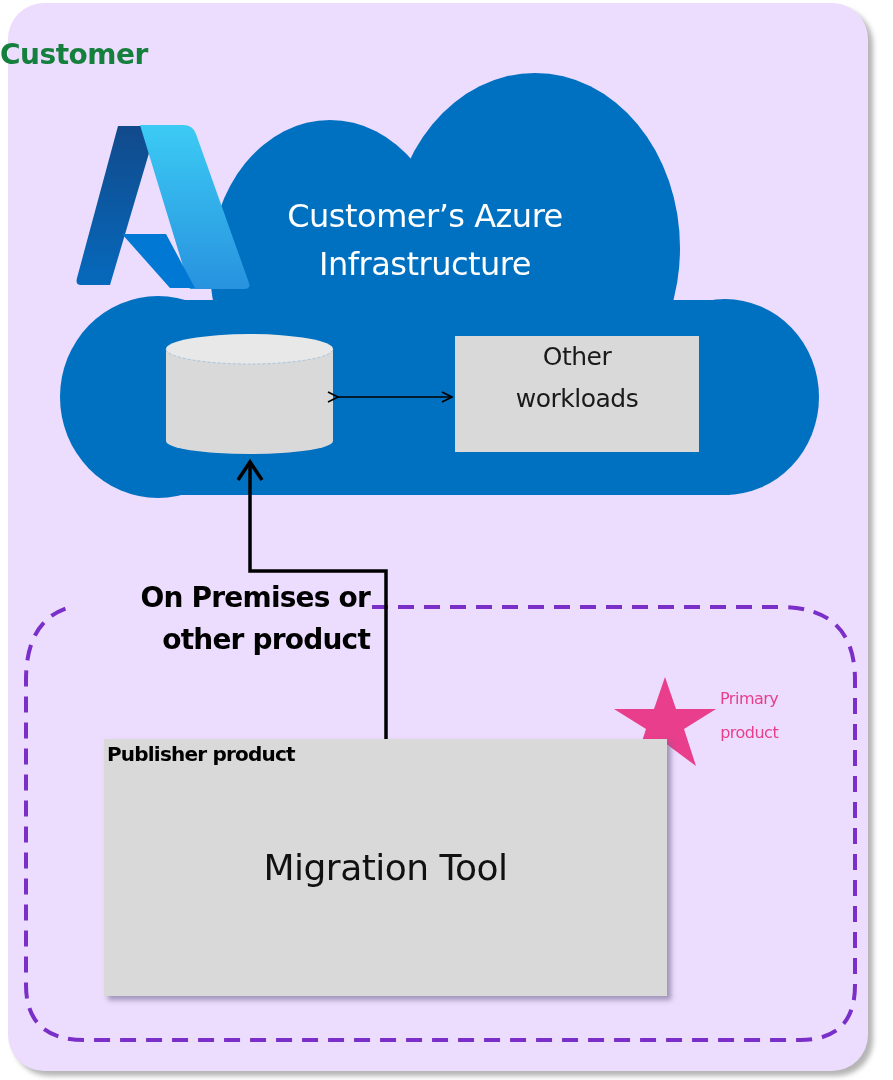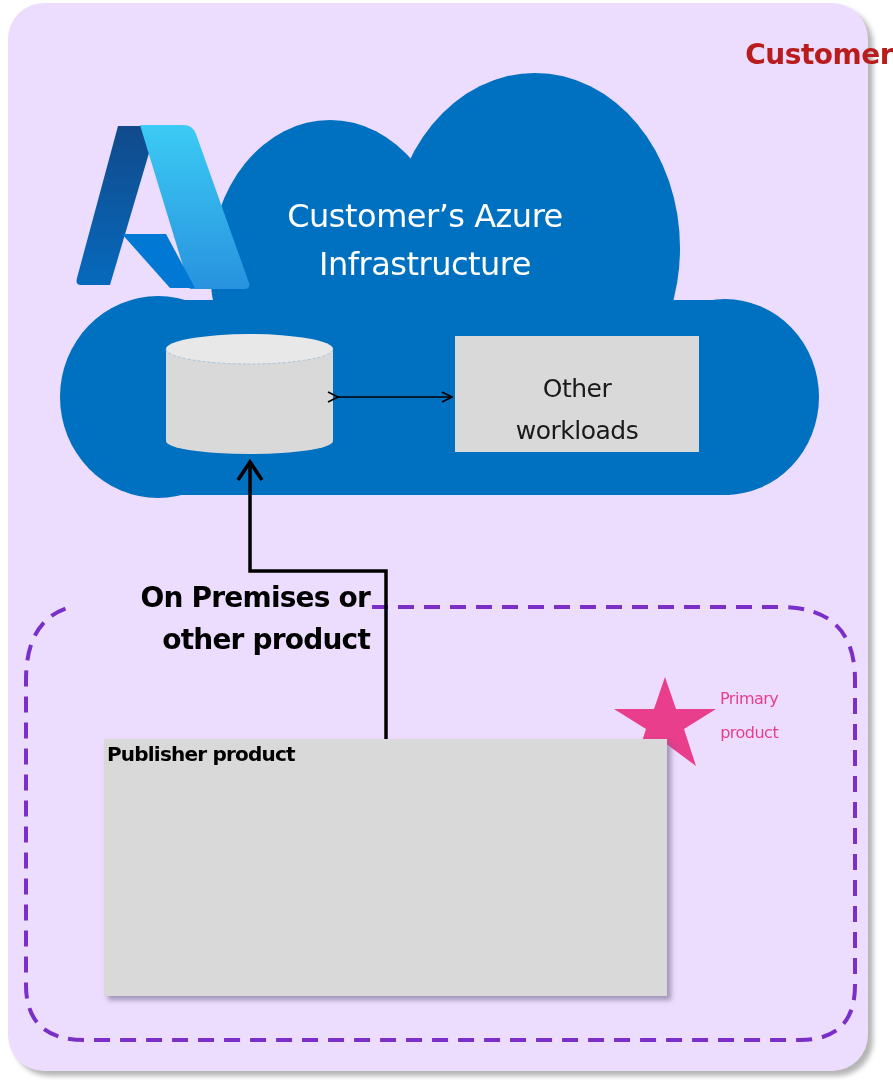--- a/index.html
+++ b/index.html
@@ -3,33 +3,33 @@
   <meta charset="utf-8">
   <style>
     html, body { margin: 0; padding: 0; background: #ffffff; }
     body { width: 893px; height: 1080px; position: relative; overflow: hidden; font-family: "Liberation Sans", sans-serif; }
     .frame {
       position: absolute; left: 8px; top: 3px; width: 860px; height: 1068px;
       background: #ecdcfd; border-radius: 36px;
       box-shadow: 5px 5px 5px rgba(120,120,120,0.55);
     }
     .title {
-      position: absolute; left: 0; width: 893px; top: 38px; text-align: right;
-      font-size: 28px; font-weight: bold; color: #b91c1c;
+      position: absolute; left: 0; width: 893px; top: 38px; text-align: left;
+      font-size: 28px; font-weight: bold; color: #15803d;
       font-family: "DejaVu Sans", sans-serif; letter-spacing: -0.5px;
     }
     svg.diagram { position: absolute; left: 0; top: 0; }
     .cloud-title {
       position: absolute; left: 230px; width: 390px; top: 192px; text-align: center;
       color: #ffffff; font-size: 32px; line-height: 48px;
       font-family: "DejaVu Sans", sans-serif; letter-spacing: -0.5px;
     }
     .other-box {
       position: absolute; left: 455px; top: 336px; width: 244px; height: 116px;
-      background: #d9d9d9; display: flex; align-items: flex-end; justify-content: center;
+      background: #d9d9d9; display: flex; align-items: flex-start; justify-content: center;
       text-align: center; font-size: 25px; line-height: 42px; color: #1a1a1a;
       font-family: "DejaVu Sans", sans-serif; letter-spacing: -0.5px;
     }
     .onprem-label {
       position: absolute; left: 80px; width: 290px; top: 577px; text-align: right;
       font-size: 28px; font-weight: bold; line-height: 42px; color: #000;
       font-family: "DejaVu Sans", sans-serif; letter-spacing: -0.8px;
     }
     .publisher-box {
       position: absolute; left: 104px; top: 739px; width: 563px; height: 257px;
@@ -117,18 +117,19 @@
   </div>
 </div>
 
 <div class="onprem-label">
   <div>On Premises or</div>
   <div>other product</div>
 </div>
 
 <div class="publisher-box">
   <div class="publisher-label">Publisher product</div>
+  <div class="migration-label">Migration Tool</div>
 </div>
 
 <div class="primary-label">
   <div>Primary</div>
   <div>product</div>
 </div>
 
 </body></html>

